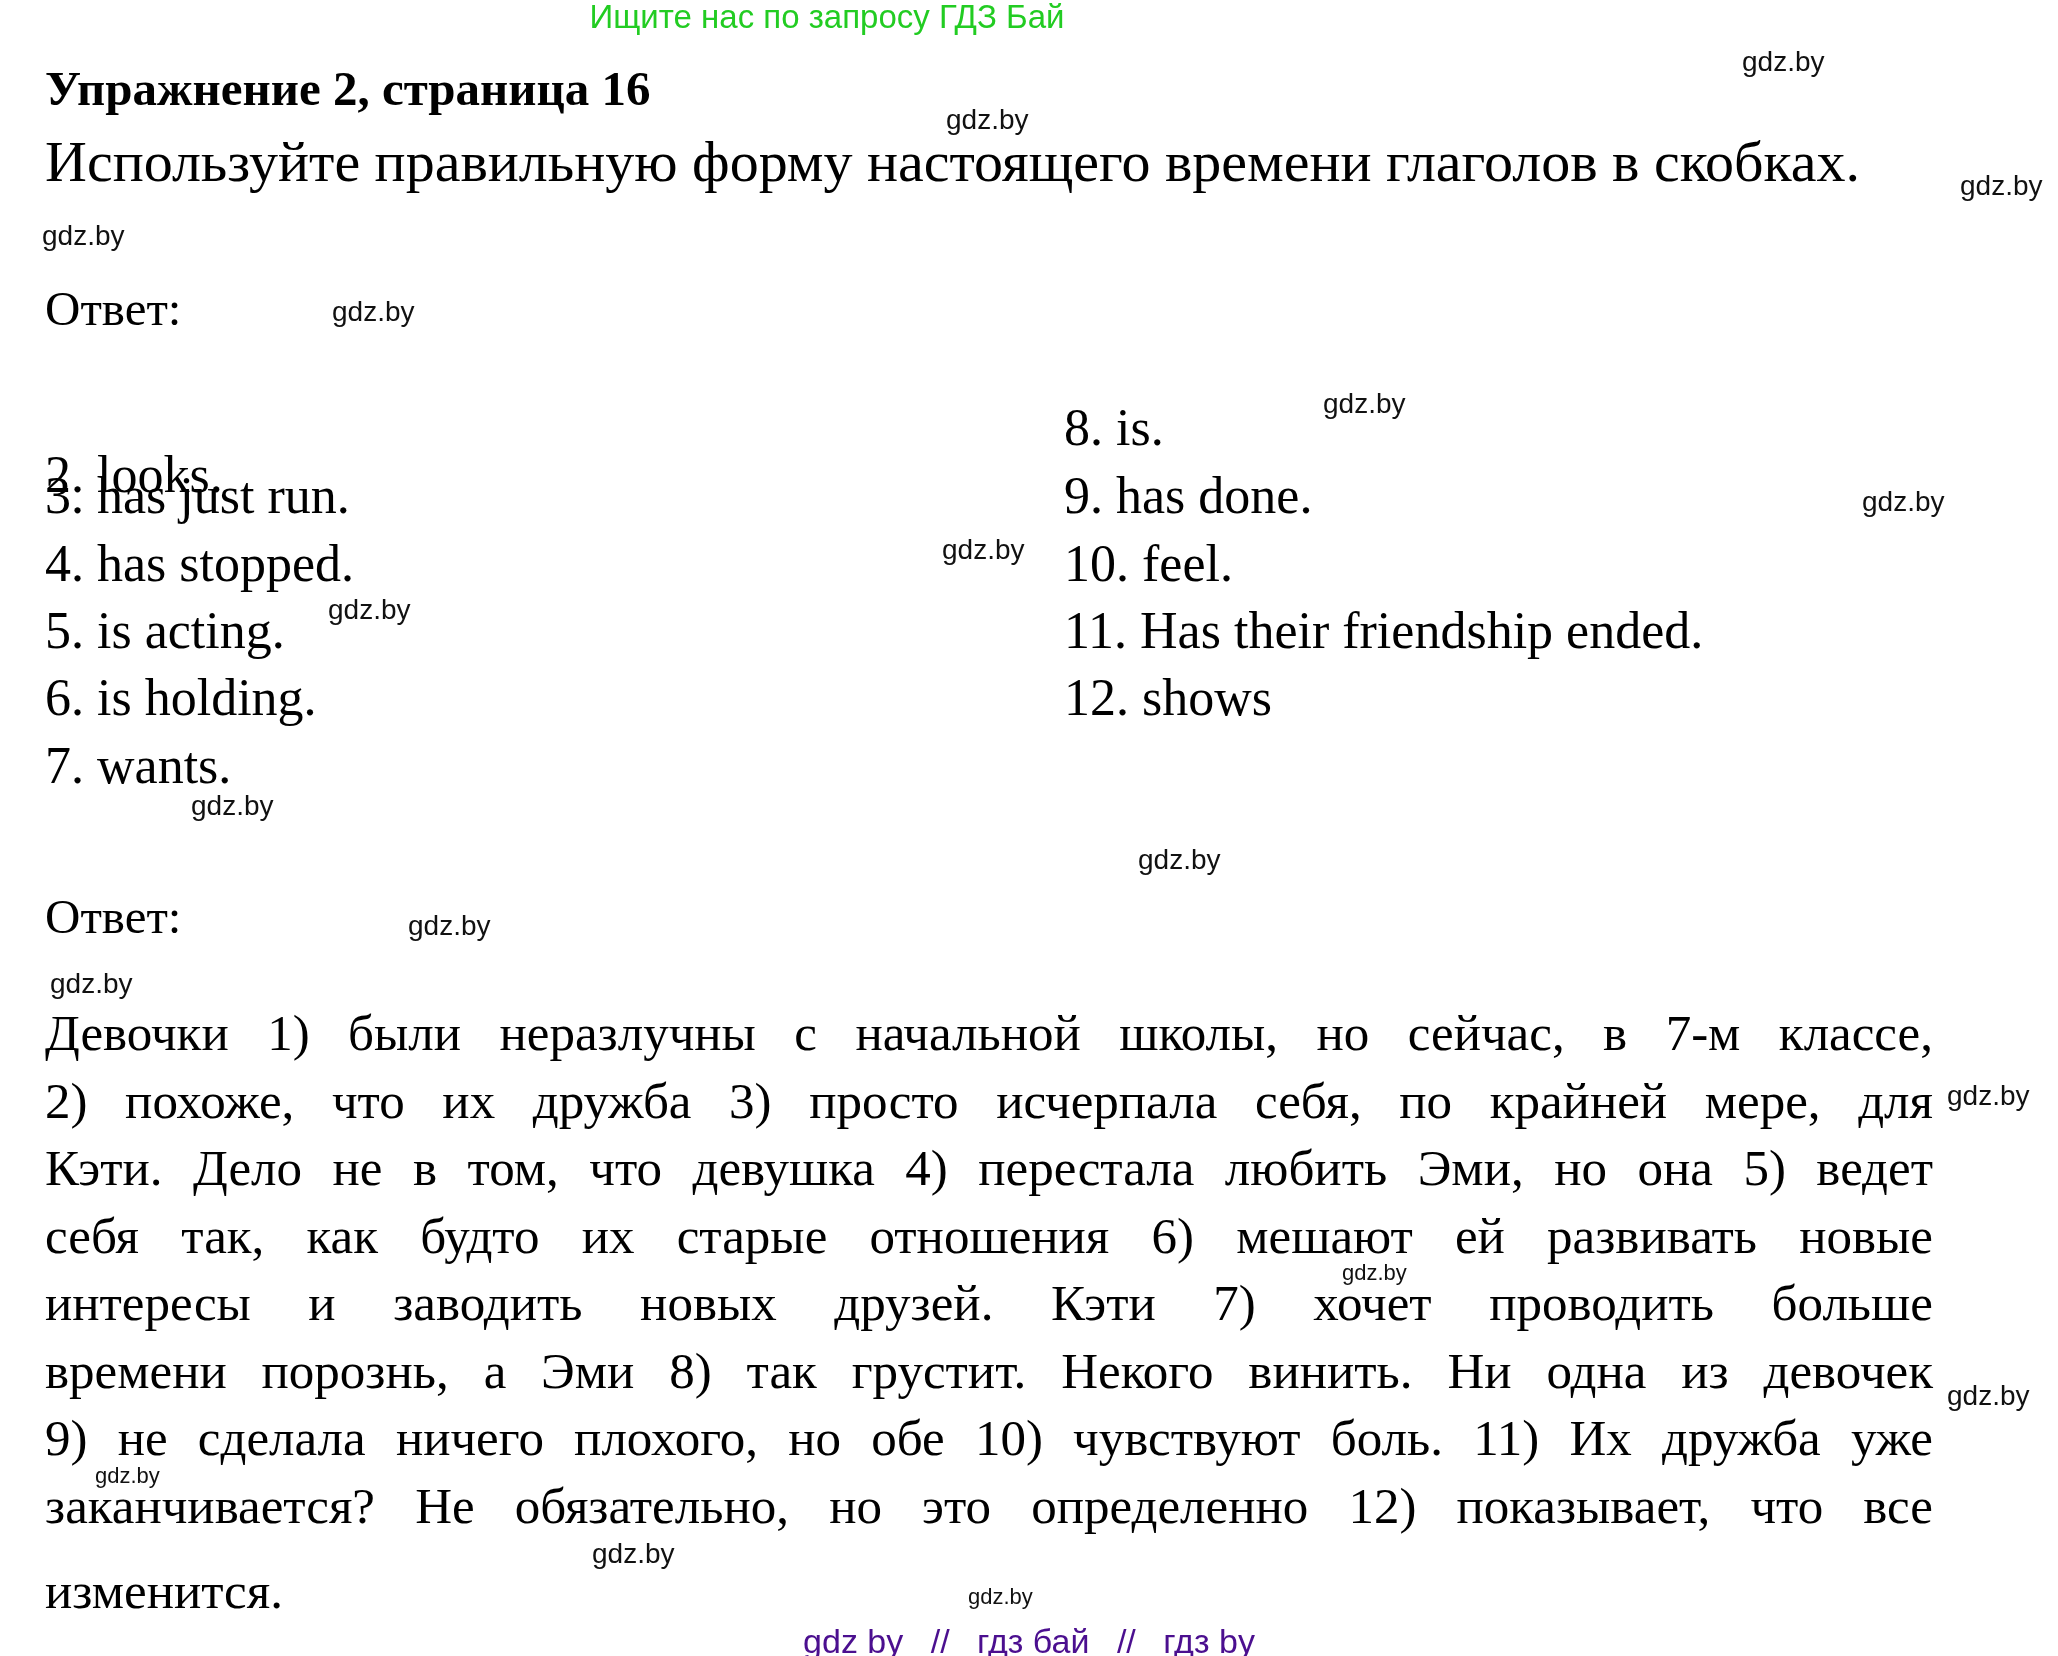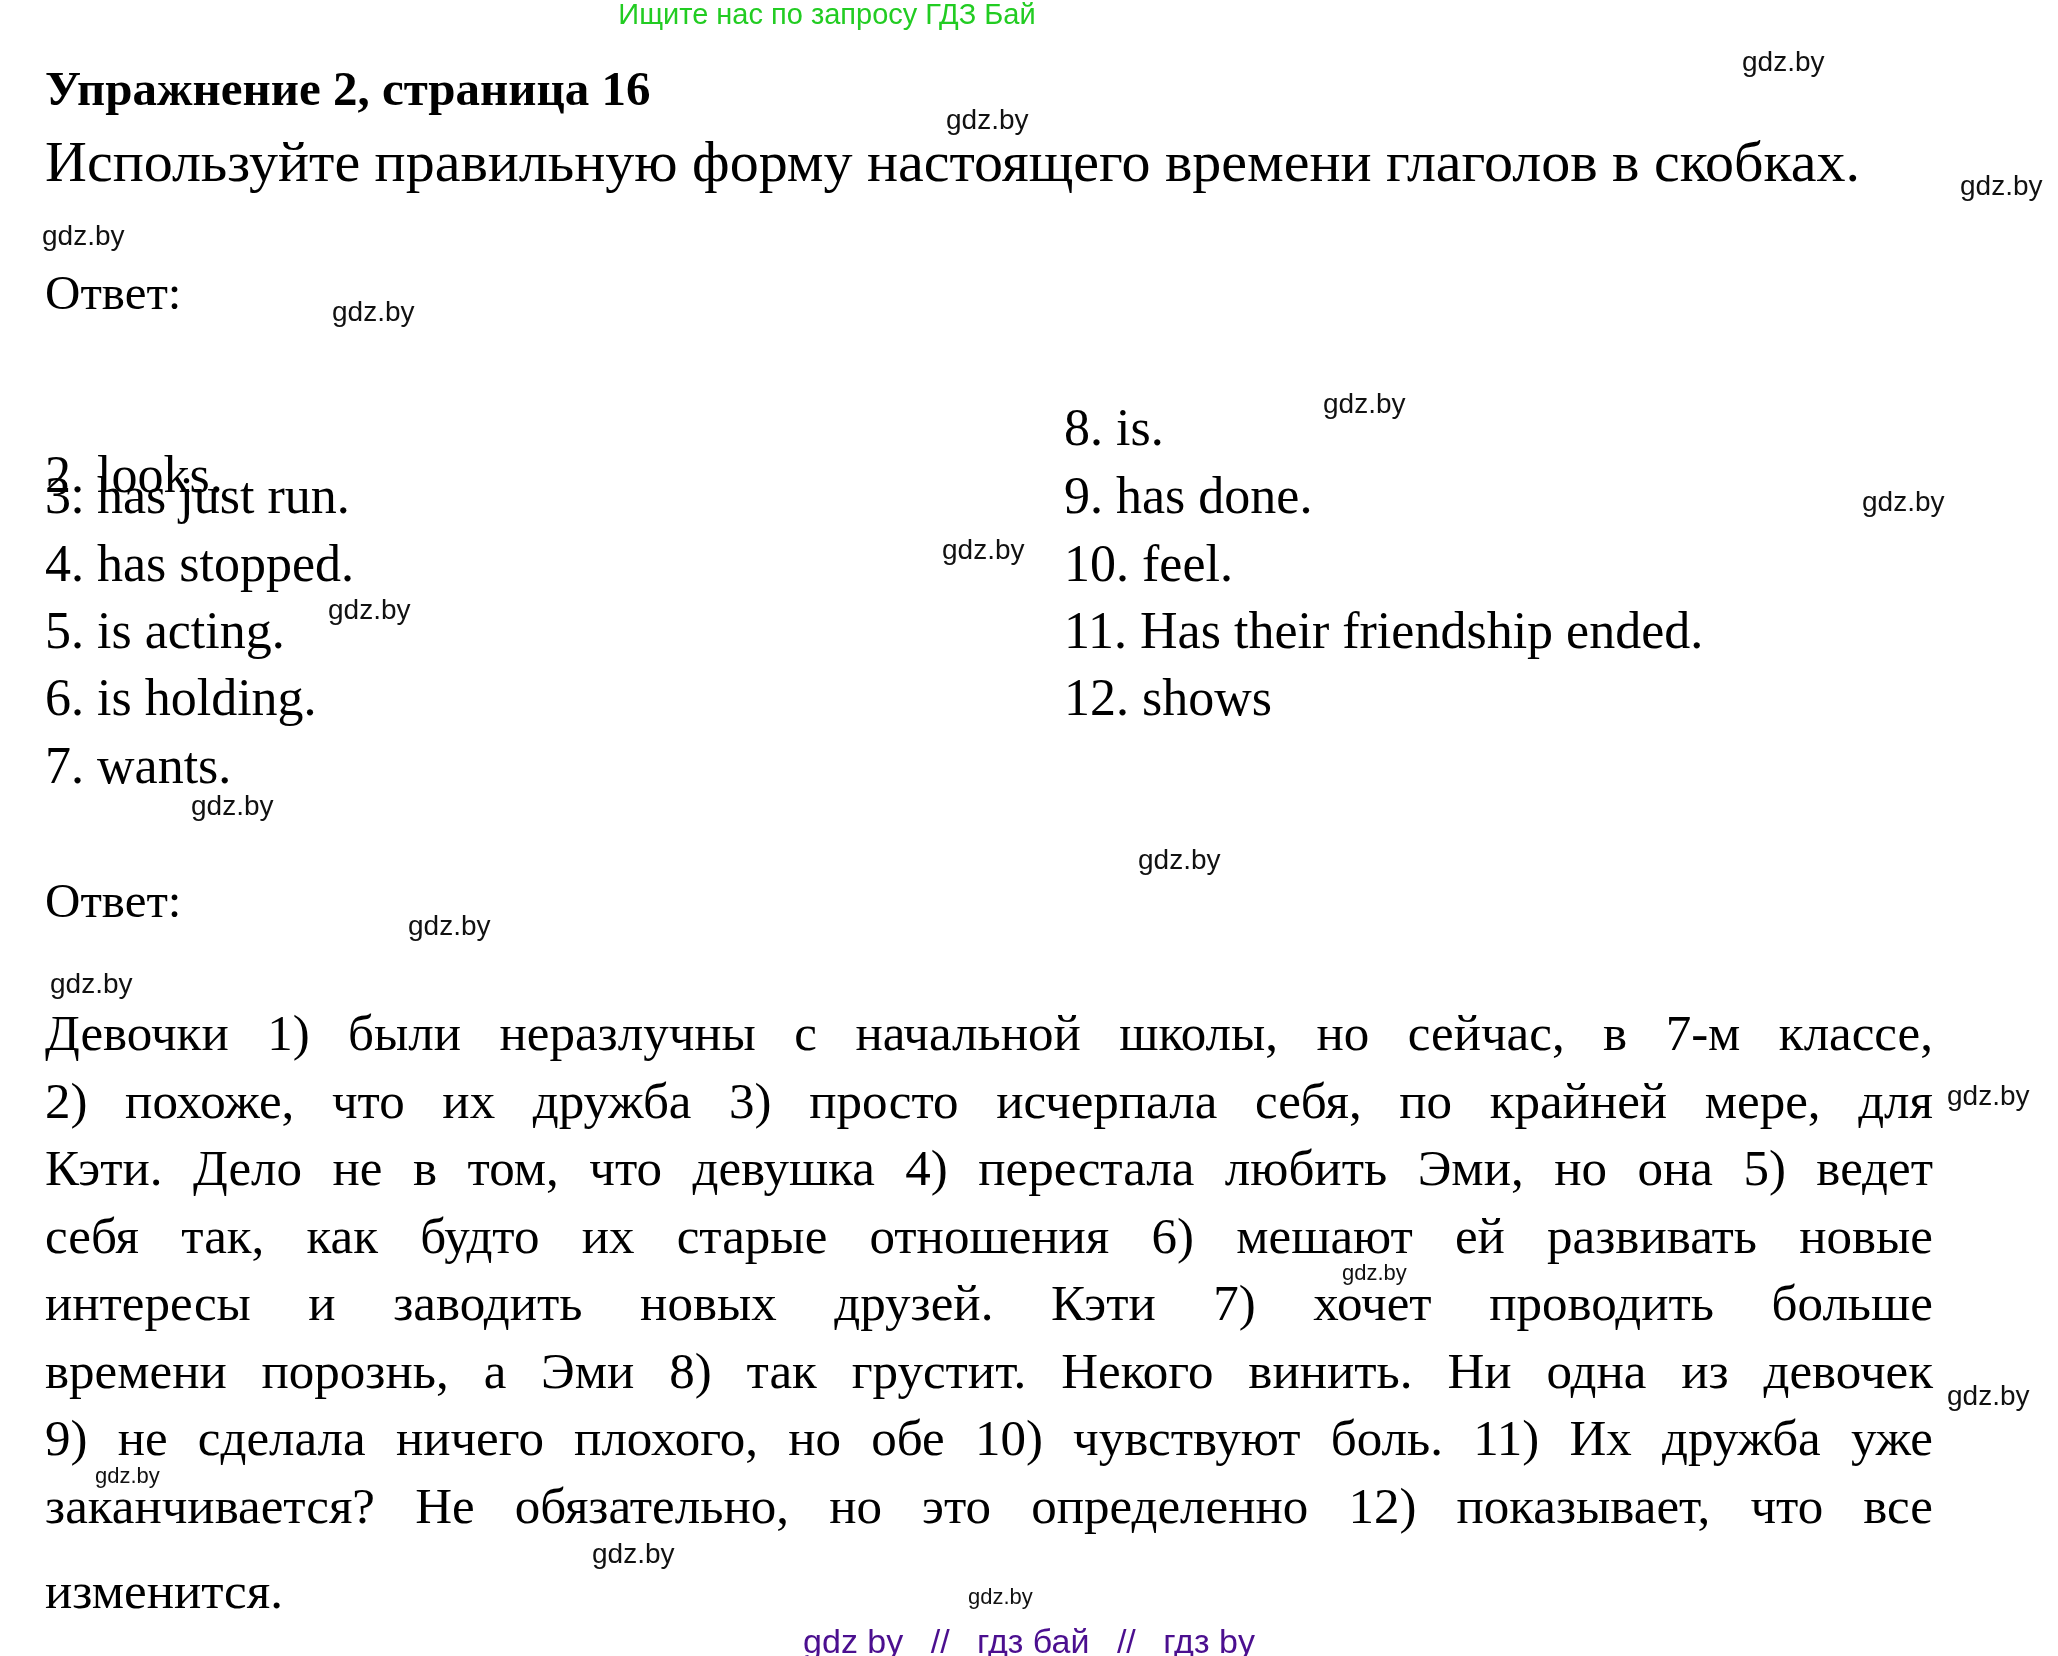--- a/index.html
+++ b/index.html
@@ -1,23 +1,23 @@
 <!DOCTYPE html>
 <html><head>
 <meta charset="utf-8">
 <style>
   html, body { margin:0; padding:0; background:#ffffff; }
   body { width:2058px; height:1656px; position:relative; overflow:hidden; }
   .abs { position:absolute; white-space:nowrap; line-height:1; }
   .serif { font-family:"Liberation Serif", "DejaVu Serif", serif; color:#000; }
   .sans { font-family:"Liberation Sans", "DejaVu Sans", sans-serif; }
-  #top-banner { left:0; width:1654px; top:0; text-align:center; font-size:29px; color:#22cc22; }
+  #top-banner { left:0; width:1654px; top:0; text-align:center; font-size:33px; color:#22cc22; }
   #title { left:45px; top:64px; font-size:49px; font-weight:bold; }
   #instruction { left:45px; top:133px; font-size:58px; }
-  .answer-label { font-size:49px; }
+  .answer-label { font-size:49px;margin-top:16px; }
   .list-item { font-size:52px; }
   .para-line { left:45px; font-size:51px; width:1888px; text-align:justify; text-align-last:justify; }
   .para-line.last { text-align-last:left; }
   .wm { font-size:28px; color:#111; }
   #footer { left:0; width:2058px; top:1624px; text-align:center; font-size:34px; color:#4b0f8f; }
   #footer span { display:inline-block; }
 </style>
 </head>
 <body>
 

